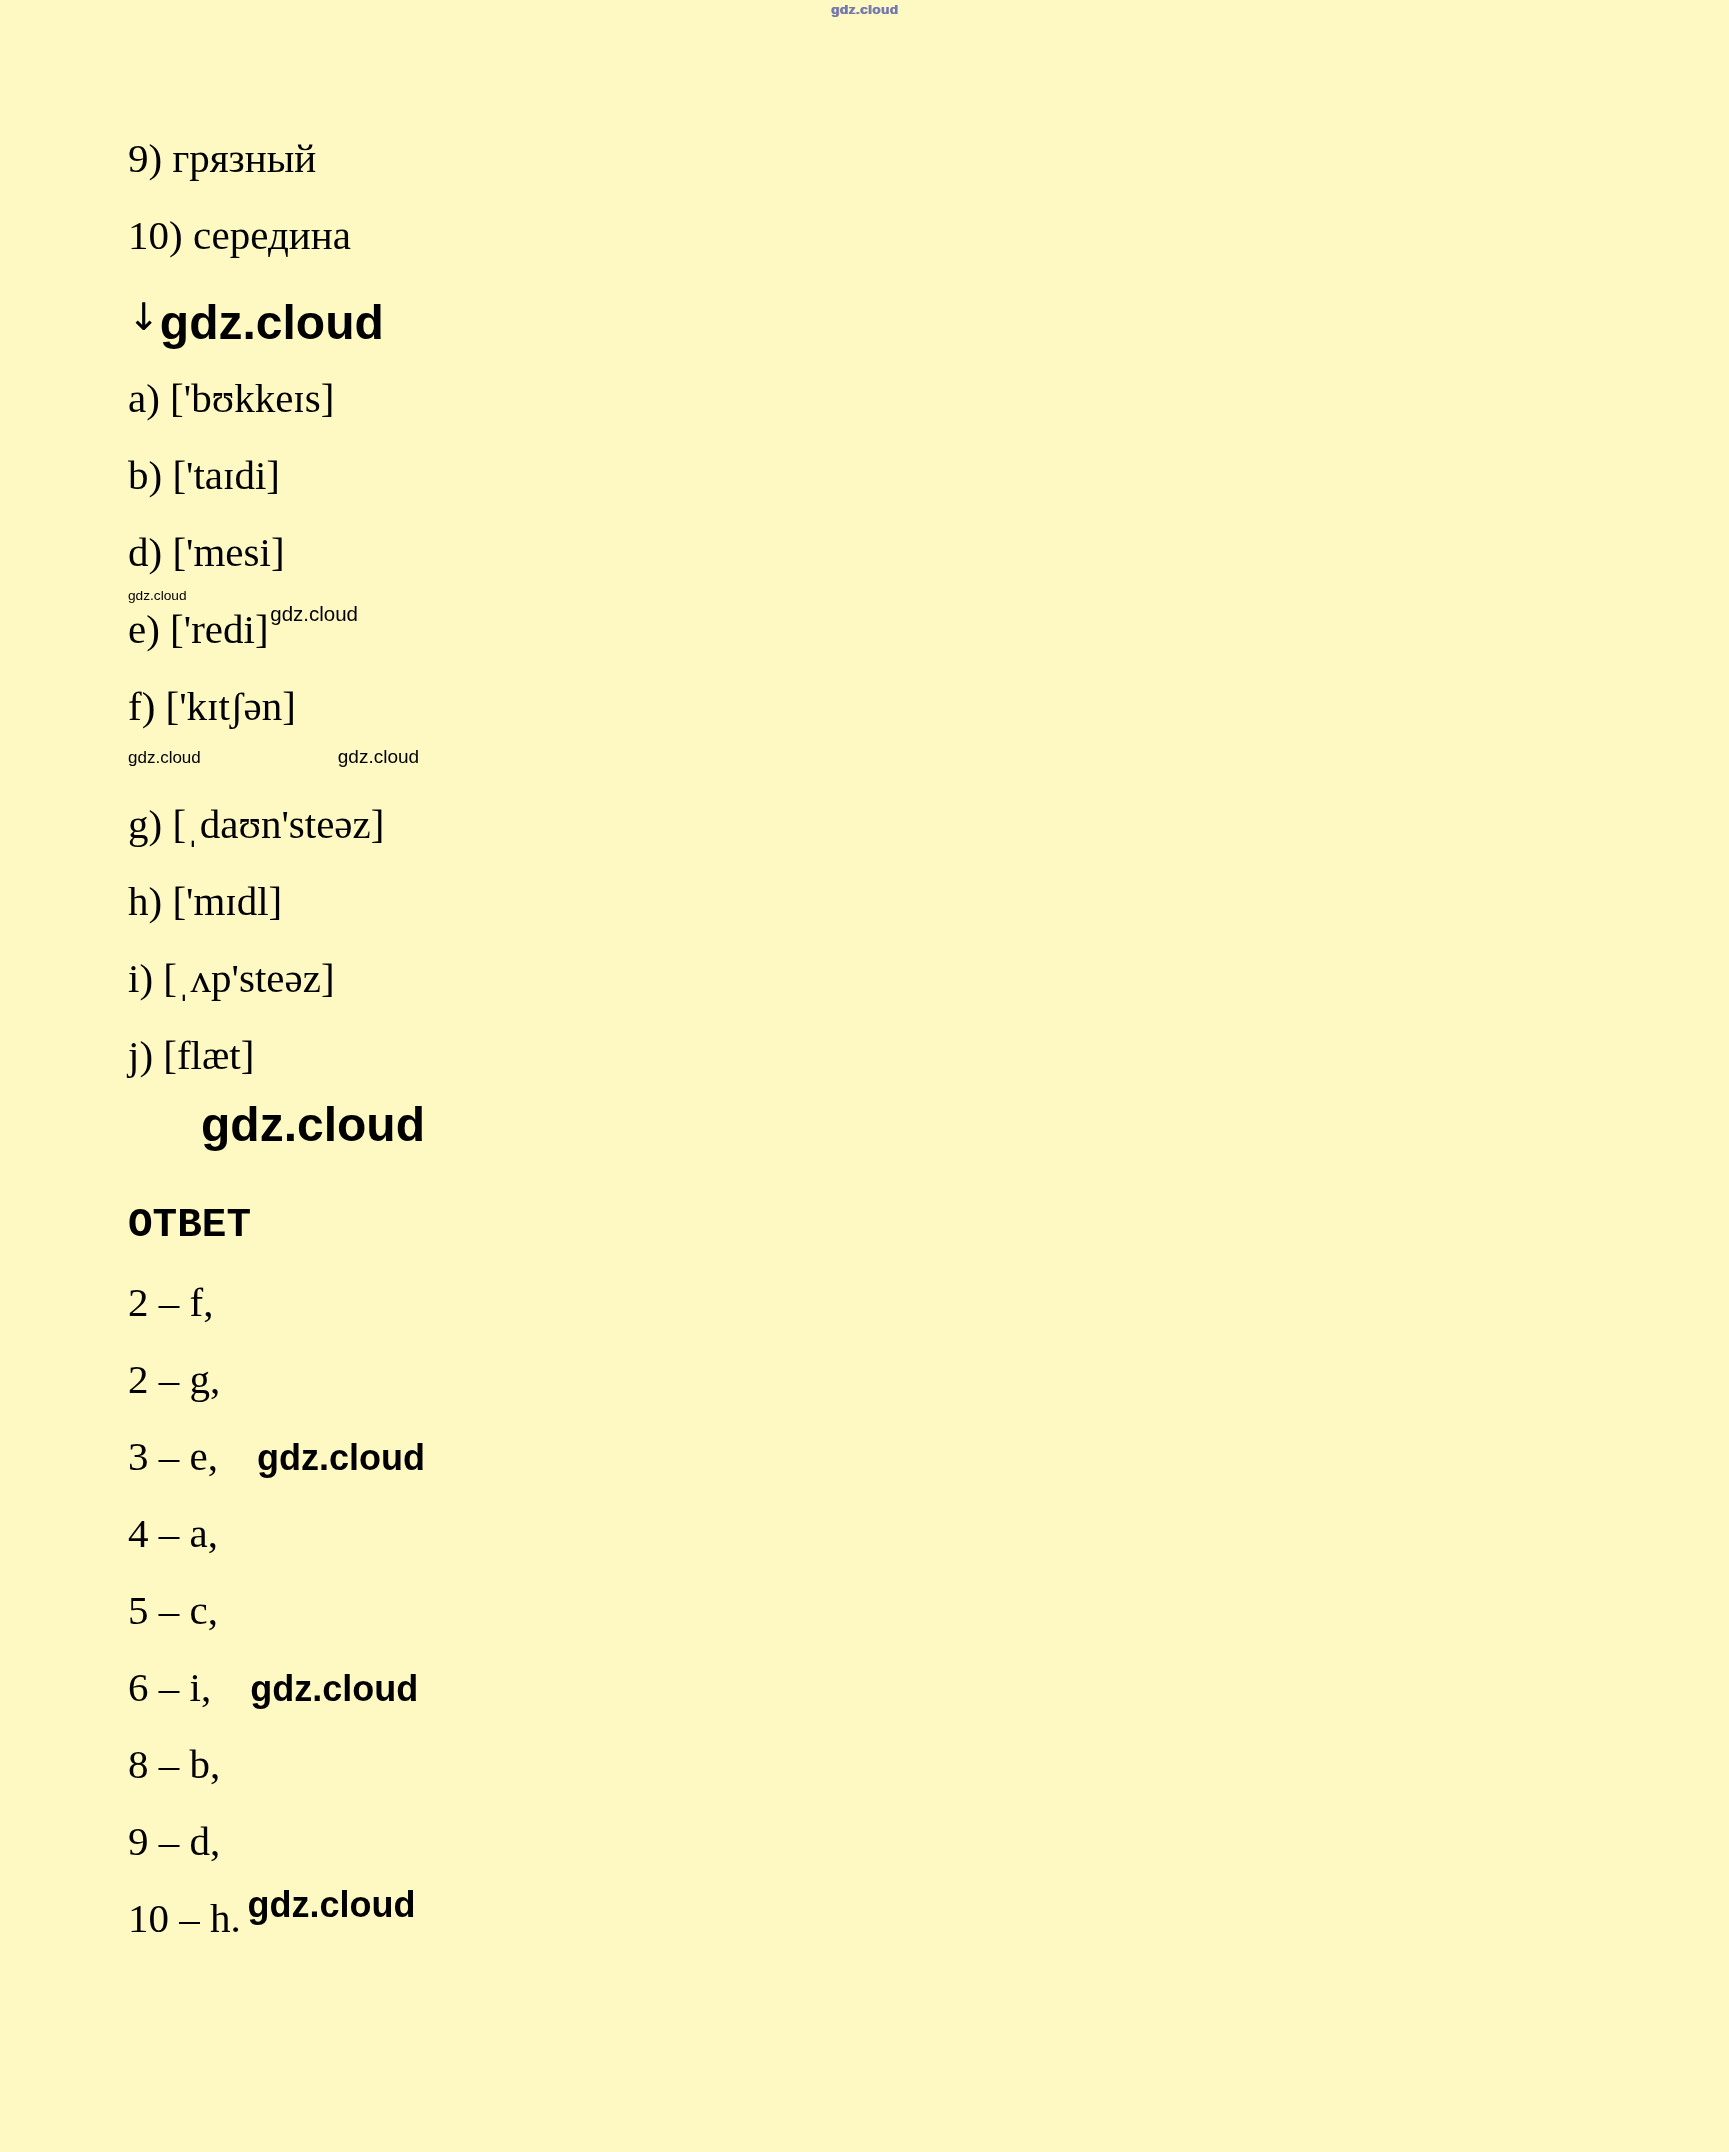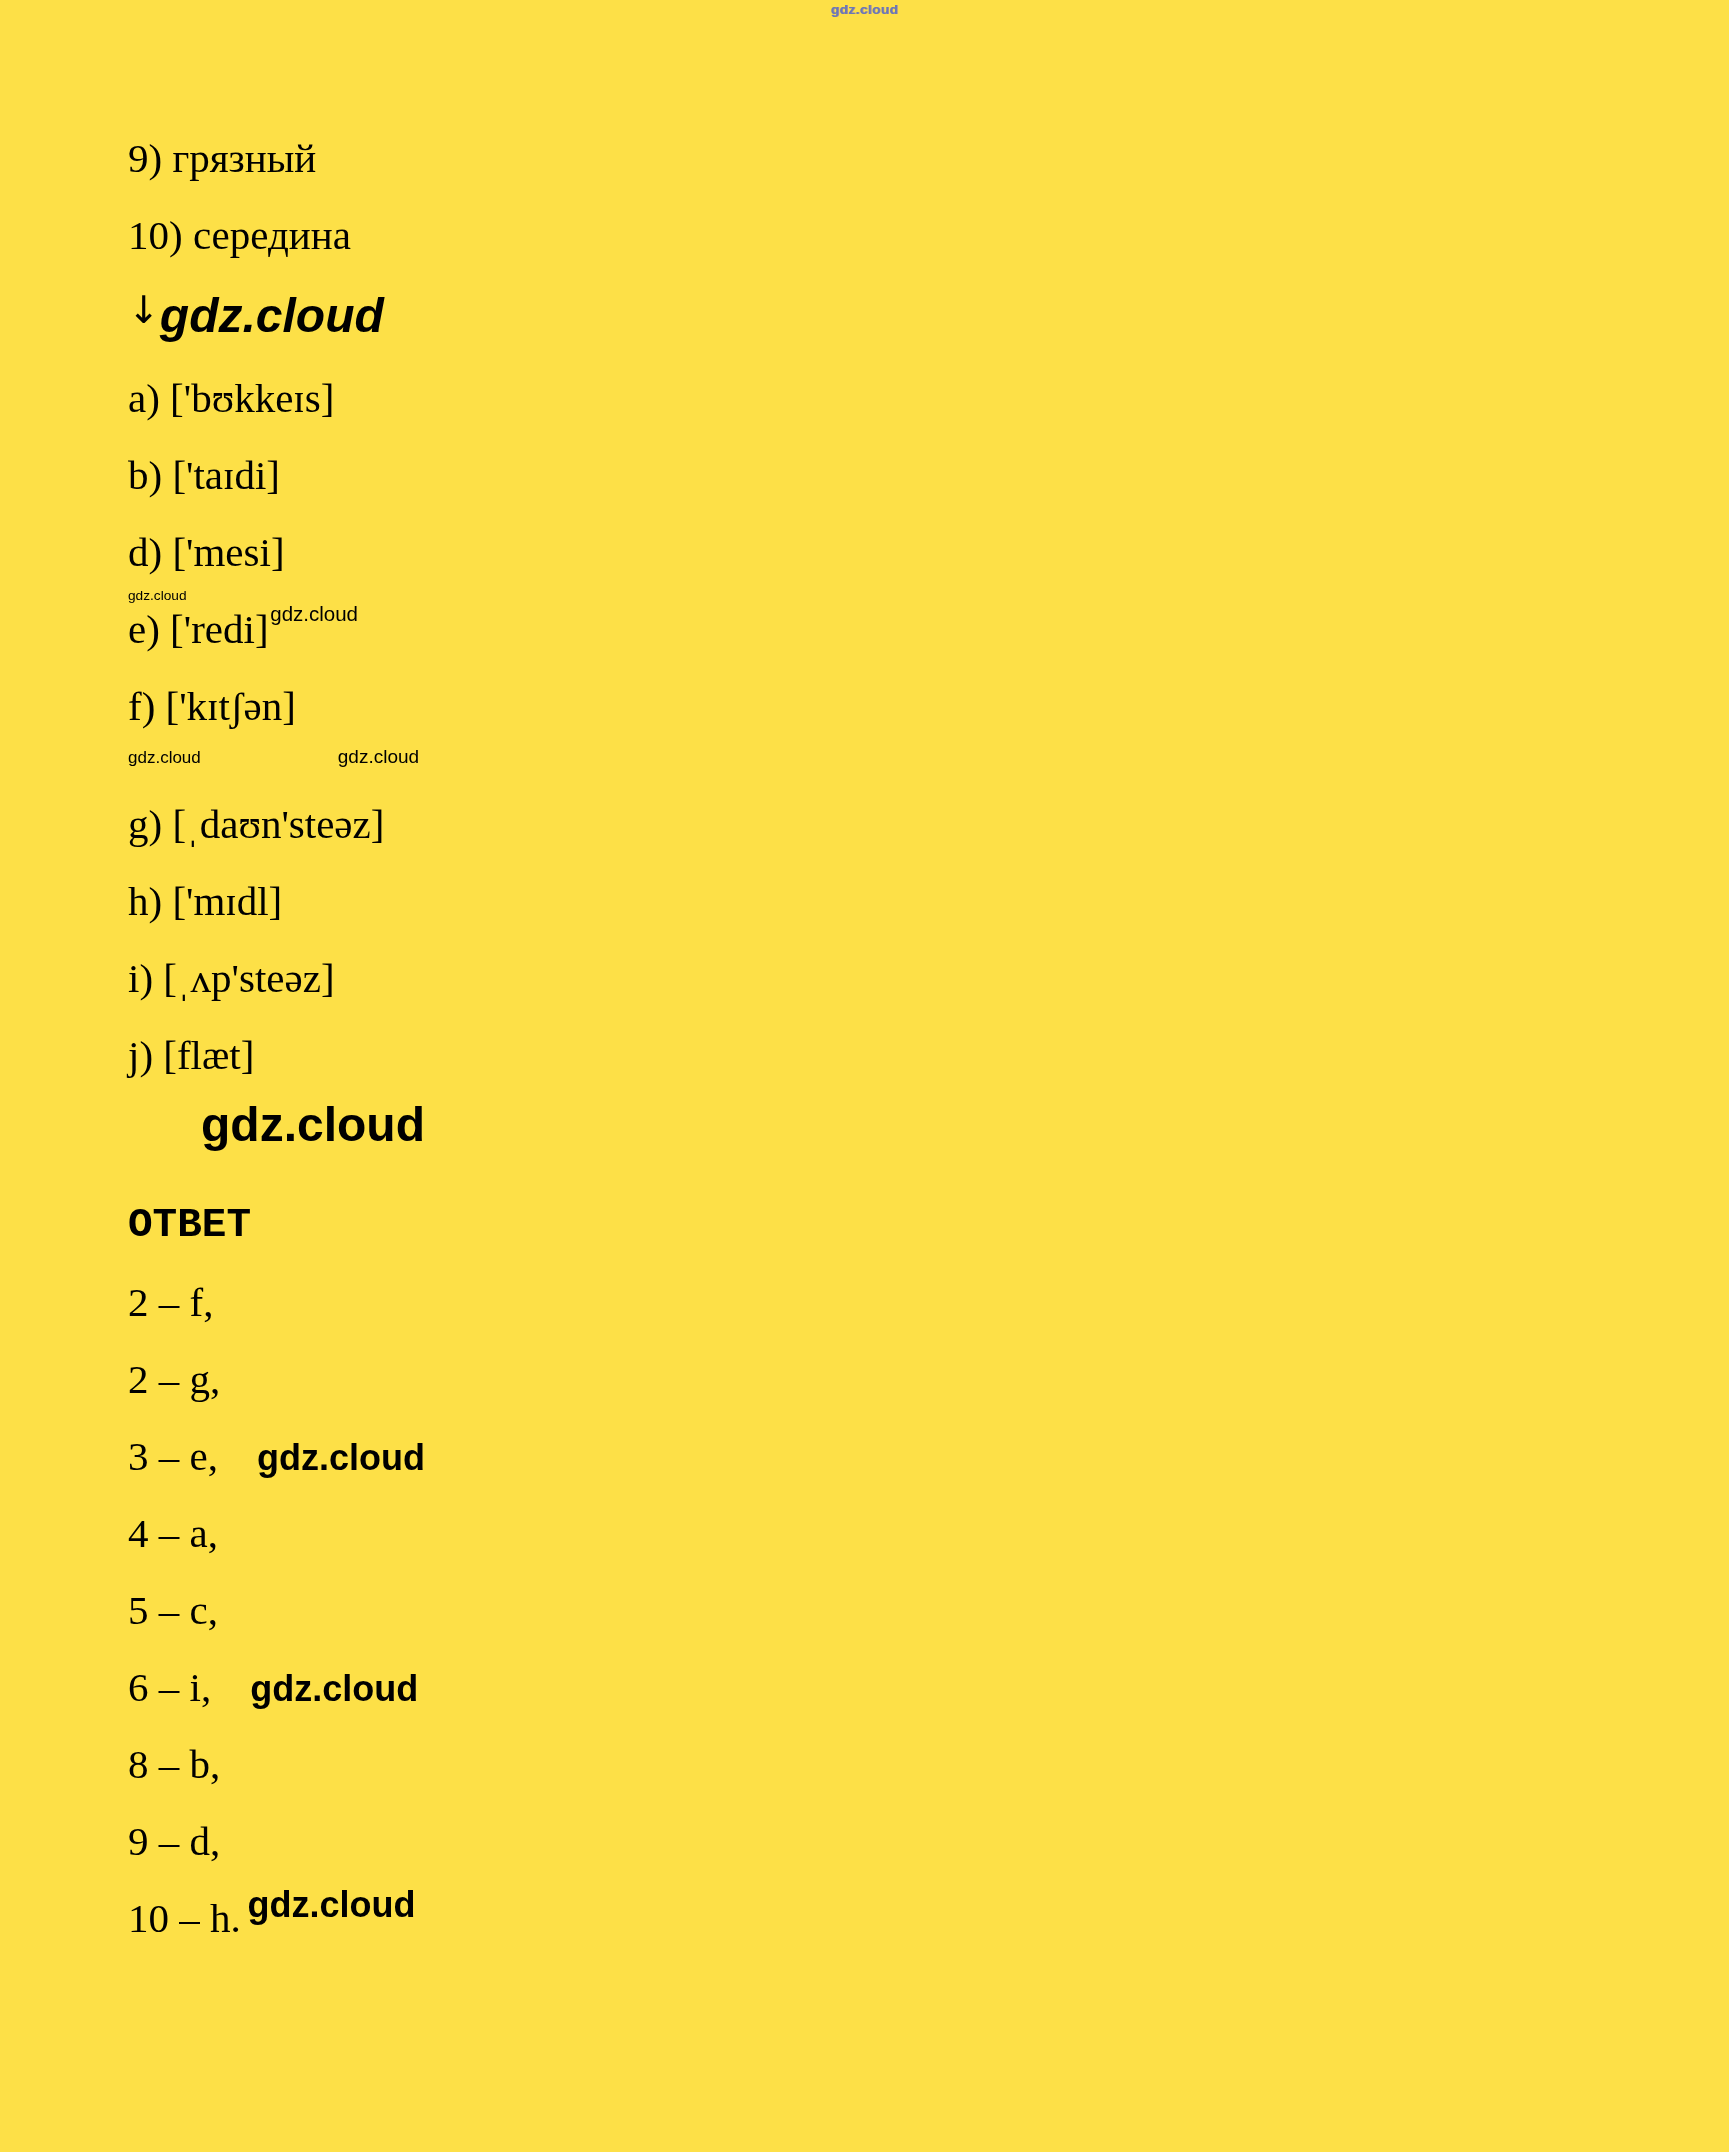--- a/index.html
+++ b/index.html
@@ -1,20 +1,20 @@
 <!DOCTYPE html>
 <html style="font-size:13.7px"><head>
 <meta charset="utf-8">
 <style>
   html, body { margin: 0; padding: 0; background: #ffffff; }
   .page {
     position: relative;
     width: 1729px;
     height: 2152px;
-    background: #fde047;
+    background: #fef9c3;
     font-family: "Liberation Serif", "DejaVu Serif", serif;
     color: #000000;
     overflow: hidden;
   }
   .top-watermark {
     position: absolute;
     top: 1.7px;
     left: 0;
     width: 100%;
     text-align: center;
@@ -33,23 +33,22 @@
   }
   .line {
     position: relative;
     height: 77px;
     line-height: 77px;
     font-size: 41px;
     white-space: nowrap;
   }
   .arrow-line {
     height: 86px;
-    line-height: 72px;
+    line-height: 86px;
     font-family: "Liberation Sans", "DejaVu Sans", sans-serif;
-    font-style: italic;
   }
   .arrow {
     font-family: "DejaVu Sans", sans-serif;
     font-size: 38px;
     font-weight: normal;
     vertical-align: 8.6px;
   }
   .brand-big {
     font-family: "Liberation Sans", "DejaVu Sans", sans-serif;
     font-weight: bold;

